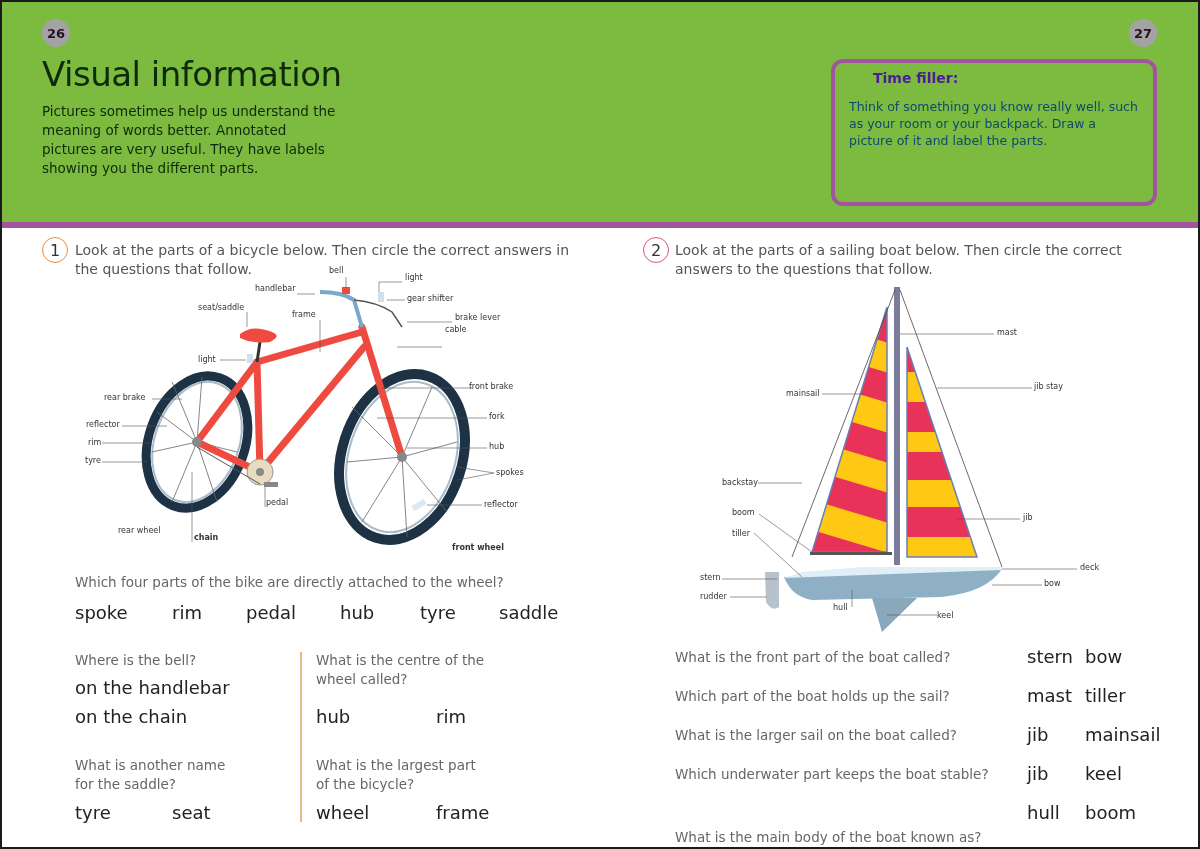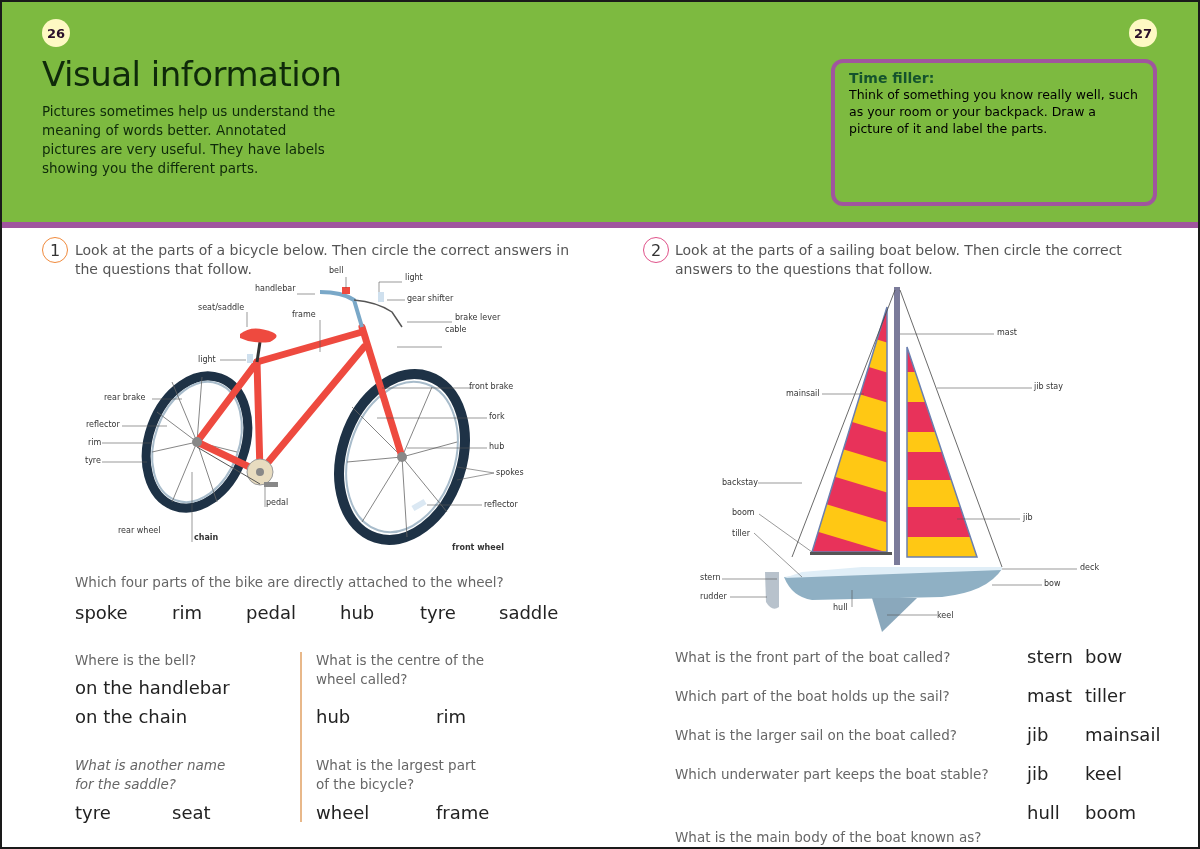--- a/index.html
+++ b/index.html
@@ -1,27 +1,27 @@
 <!DOCTYPE html>
 <html><head>
 <meta charset="utf-8">
 <style>
   * { box-sizing: border-box; margin: 0; padding: 0; }
   html, body { width: 1200px; height: 849px; overflow: hidden; background: #1a1a1a; }
   body { font-family: "DejaVu Sans", sans-serif; color: #222; position: relative; }
   .page { position: absolute; left: 2px; top: 2px; width: 1196px; height: 845px; background: #ffffff; overflow: hidden; }
   .header { position: absolute; left: 0; top: 0; width: 1196px; height: 220px; background: #7dba40; }
   .header-rule { position: absolute; left: 0; top: 220px; width: 1196px; height: 6px; background: #a0559e; }
-  .page-num { position: absolute; width: 28px; height: 28px; border-radius: 50%; background: #fef9c3; color: #2a0f2a;
+  .page-num { position: absolute; width: 28px; height: 28px; border-radius: 50%; background: #a3a3a3; color: #2a0f2a;
               font: bold 13px "DejaVu Sans", sans-serif; display: flex; align-items: center; justify-content: center; }
   .title { position: absolute; left: 40px; top: 52px; font: 34px "DejaVu Sans", sans-serif; color: #0f2a0a; letter-spacing: -0.5px; }
   .intro { position: absolute; left: 40px; top: 100px; width: 300px; font: 13.5px/19px "DejaVu Sans", sans-serif; color: #0f2a0a; }
   .tf-box { position: absolute; left: 829px; top: 57px; width: 326px; height: 147px; border: 4px solid #a0559e; border-radius: 12px; padding: 7px 14px; }
-  .tf-title { font: bold 14px "DejaVu Sans", sans-serif; color: #14532d; }
-  .tf-text { font: 12.5px/17px "DejaVu Sans", sans-serif; color: #000000; }
+  .tf-title { font: bold 14px "DejaVu Sans", sans-serif; color: #4c1d95; margin-left: 24px; }
+  .tf-text { font: 12.5px/17px "DejaVu Sans", sans-serif; color: #0c4a6e; margin-top: 12px; }
 
   .q-num { position: absolute; width: 26px; height: 26px; border-radius: 50%; border: 1.5px solid; font: 16px "DejaVu Sans", sans-serif;
            display: flex; align-items: center; justify-content: center; color: #333; background: #fff; }
   .q-intro { position: absolute; font: 14px/19px "DejaVu Sans", sans-serif; color: #555; }
 
   .lbl { position: absolute; font: 8px "DejaVu Sans", sans-serif; color: #333; white-space: nowrap; }
   .question { position: absolute; font: 13.5px/19px "DejaVu Sans", sans-serif; color: #666; }
   .ans { position: absolute; font: 18px "DejaVu Sans", sans-serif; color: #222; white-space: nowrap; }
   .vdivider { position: absolute; left: 298px; top: 650px; width: 2px; height: 170px; background: #e8b88a; }
   svg { position: absolute; }
@@ -162,21 +162,21 @@
   <div class="question" style="left:73px;top:649px;">Where is the bell?</div>
   <div class="ans" style="left:73px;top:675px;">on the handlebar</div>
   <div class="ans" style="left:73px;top:704px;">on the chain</div>
 
   <div class="vdivider"></div>
 
   <div class="question" style="left:314px;top:649px;width:170px;">What is the centre of the wheel called?</div>
   <div class="ans" style="left:314px;top:704px;">hub</div>
   <div class="ans" style="left:434px;top:704px;">rim</div>
 
-  <div class="question" style="left:73px;top:754px;width:170px;font-style:italic;">What is another name for the saddle?</div>
+  <div class="question" style="left:73px;top:754px;width:170px;">What is another name for the saddle?</div>
   <div class="ans" style="left:73px;top:800px;">tyre</div>
   <div class="ans" style="left:170px;top:800px;">seat</div>
 
   <div class="question" style="left:314px;top:754px;width:175px;">What is the largest part of the bicycle?</div>
   <div class="ans" style="left:314px;top:800px;">wheel</div>
   <div class="ans" style="left:434px;top:800px;">frame</div>
 
   <div class="q-num" style="left:641px;top:235px;border-color:#e0528a;">2</div>
   <div class="q-intro" style="left:673px;top:239px;width:450px;">Look at the parts of a sailing boat below. Then circle the correct answers to the questions that follow.</div>
 

